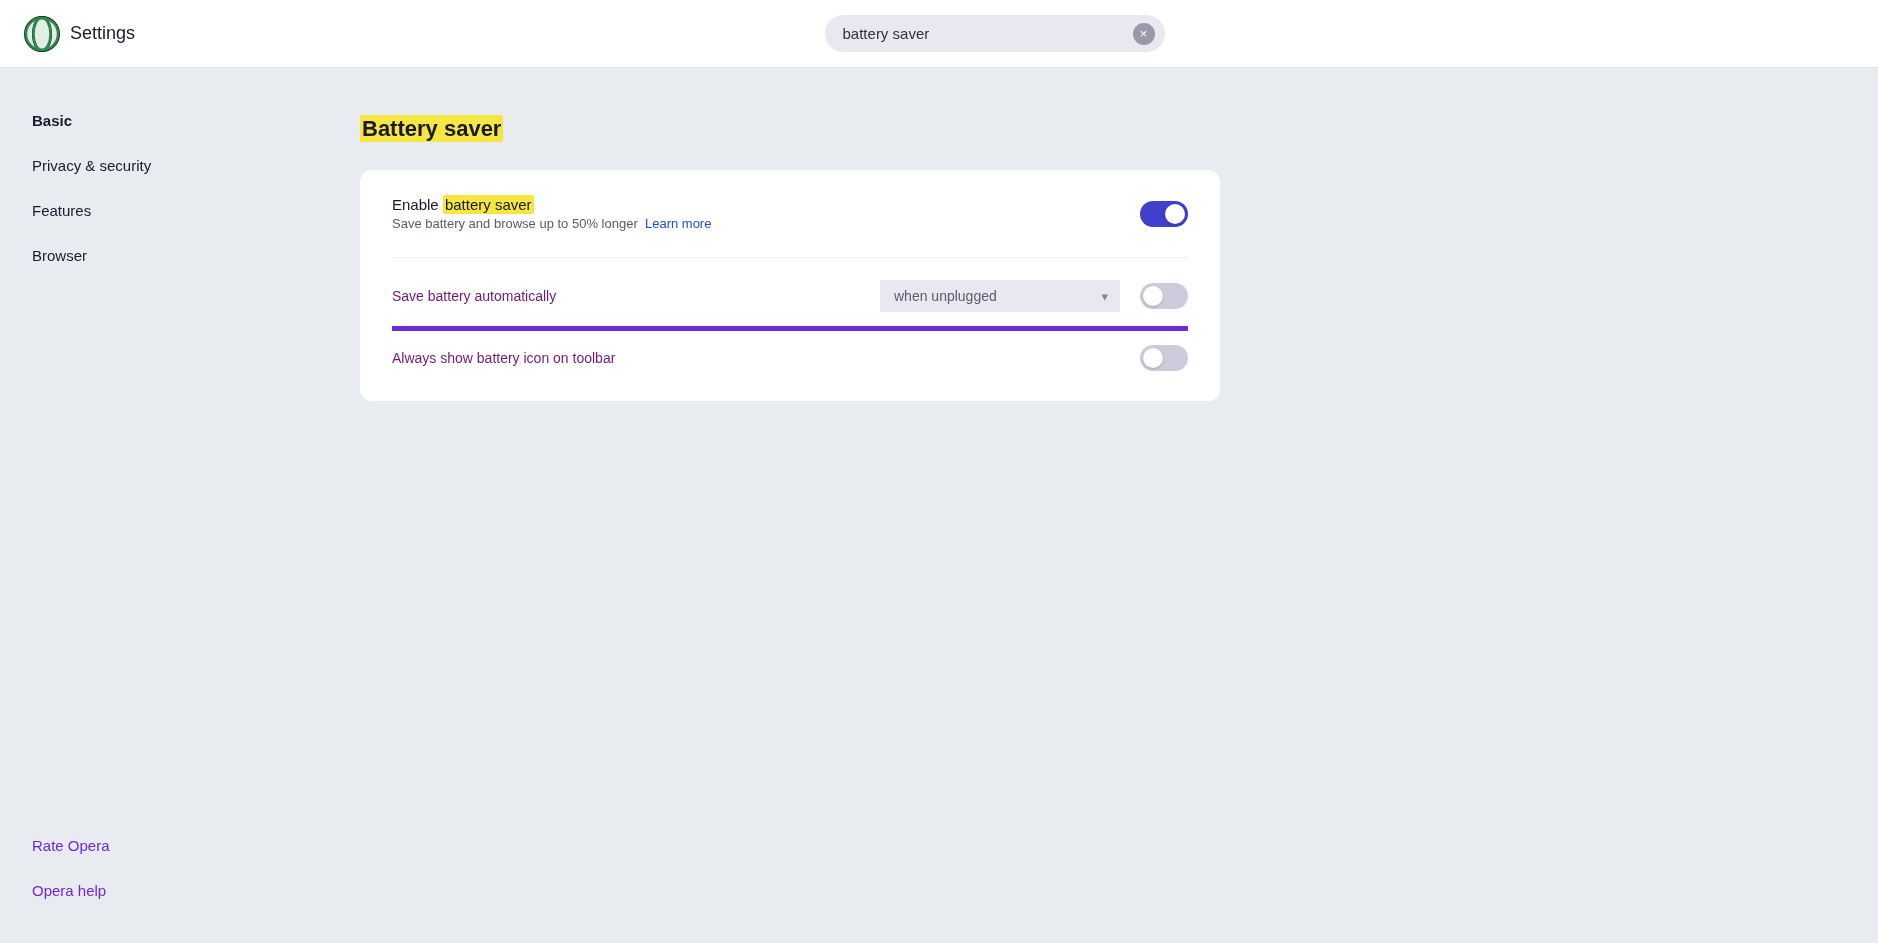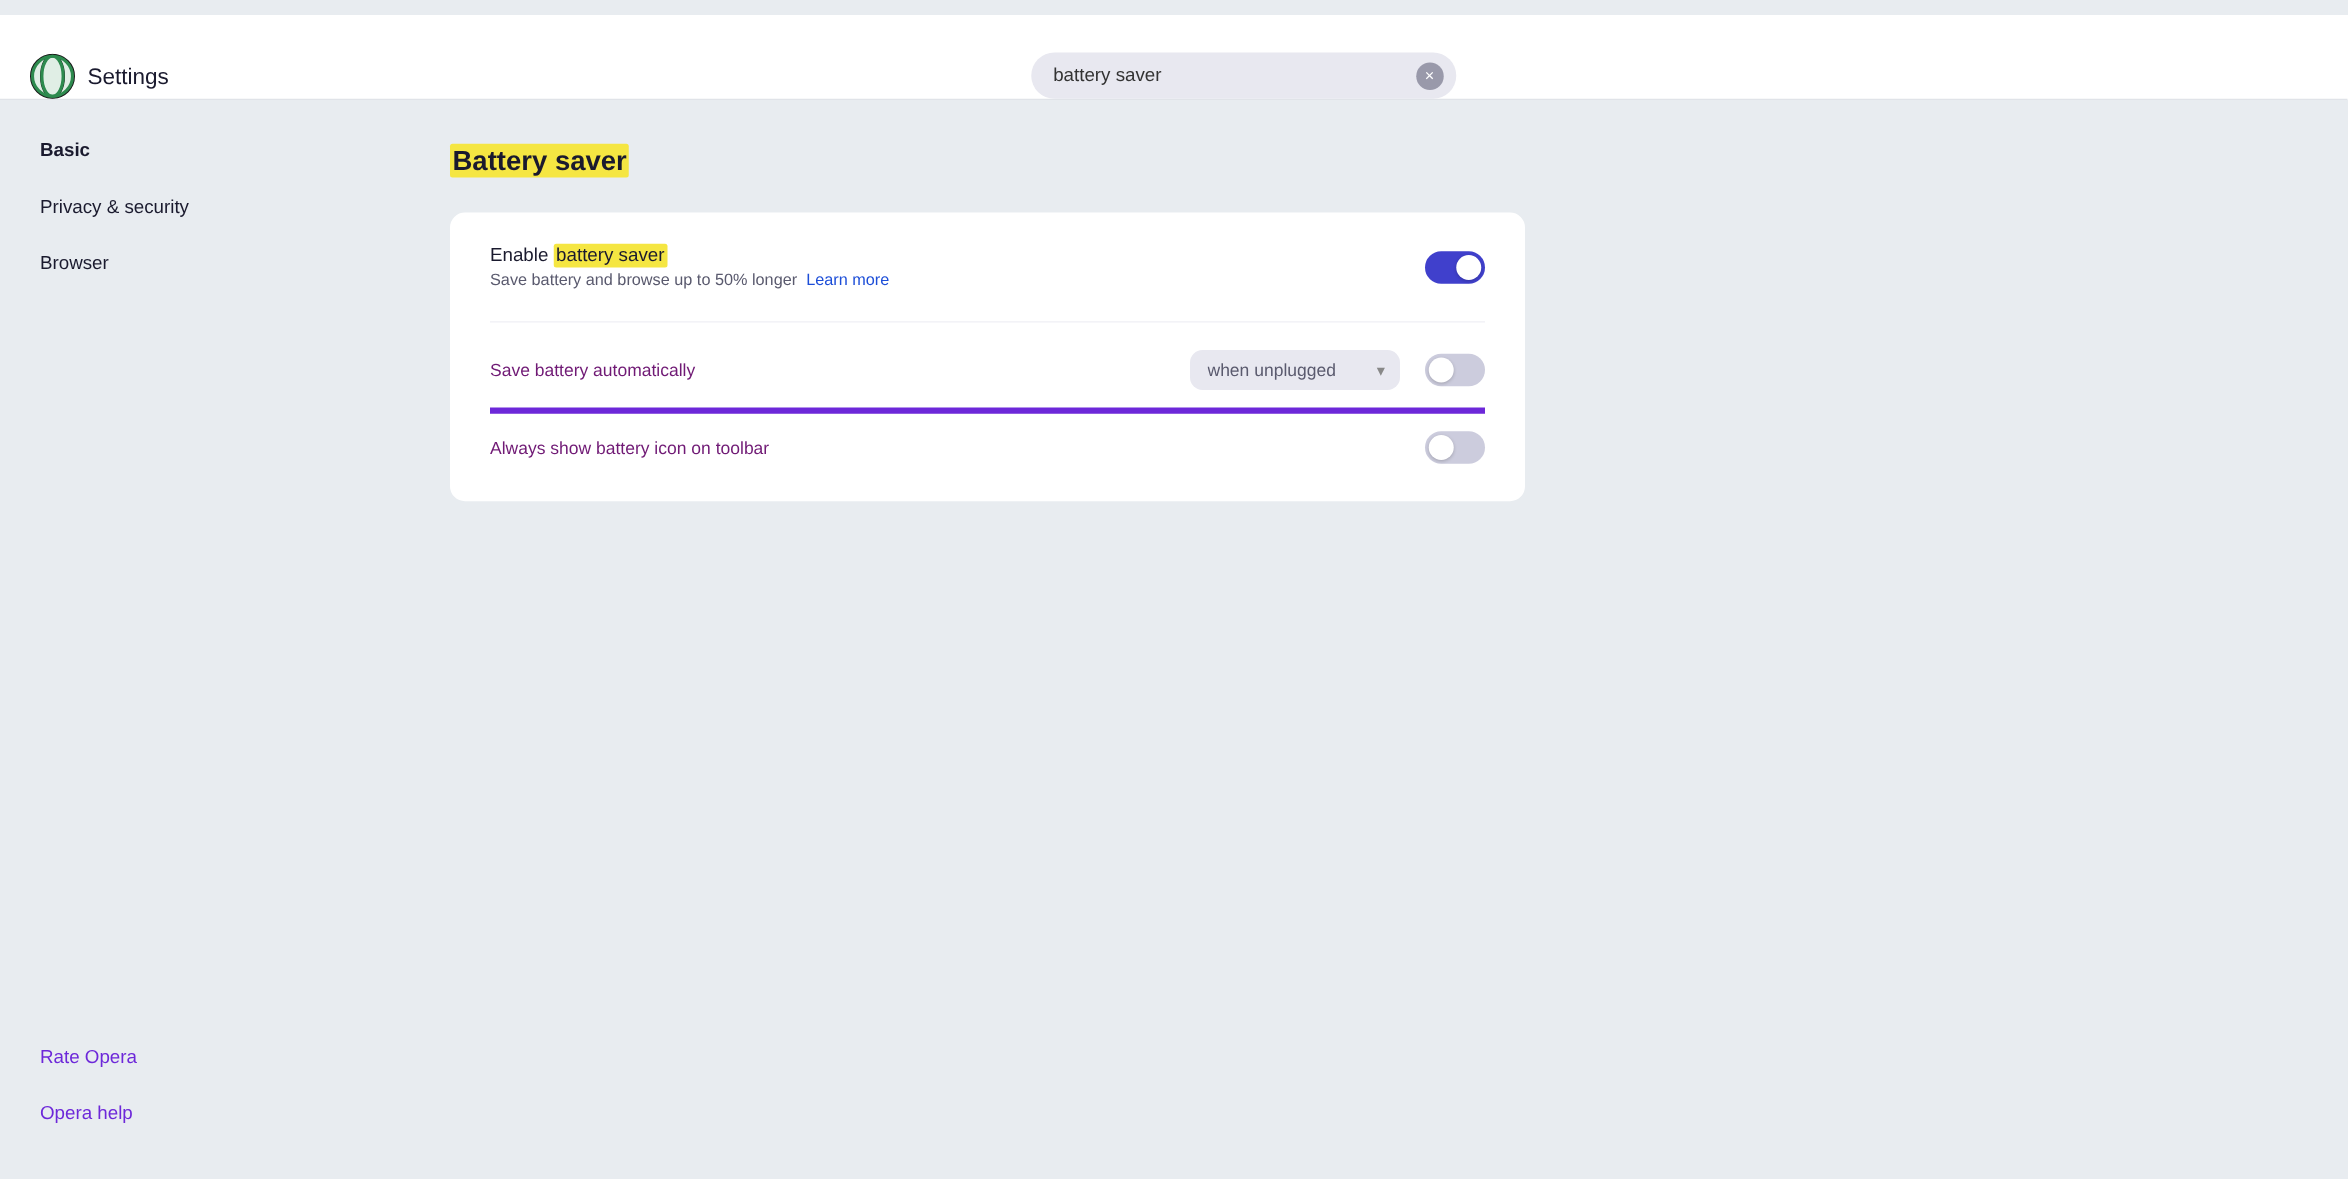--- a/index.html
+++ b/index.html
@@ -7,27 +7,27 @@
       font-family: -apple-system, BlinkMacSystemFont, 'Segoe UI', sans-serif;
       background: #e8ecf0;
       width: 1878px;
       height: 943px;
       overflow: hidden;
     }
 
     
     .header {
       display: flex;
-      align-items: flex-end;
+      align-items: center;
       background: #ffffff;
       height: 68px;
       padding: 0 24px;
       border-bottom: 1px solid #e0e3e8;
       position: fixed;
-      top: 12px; left: 0; right: 0;
+      top: 0; left: 0; right: 0;
       z-index: 100;
     }
 
     .logo-area {
       display: flex;
       align-items: center;
       gap: 10px;
     }
 
     .opera-logo {
@@ -249,29 +249,29 @@
     .sub-setting-controls {
       display: flex;
       align-items: center;
       gap: 20px;
     }
 
     
     .dropdown-select {
       background: #e8e8f0;
       border: none;
-      border-radius: 10px;
+      border-radius: 0;
       padding: 8px 36px 8px 14px;
       font-size: 14px;
       color: #5a5a6e;
       appearance: none;
       -webkit-appearance: none;
       cursor: pointer;
       outline: none;
-      width: 168px;
+      width: 240px;
       position: relative;
     }
 
     .dropdown-wrapper {
       position: relative;
       display: inline-block;
     }
 
     .dropdown-wrapper::after {
       content: '▾';
@@ -310,20 +310,21 @@
       <span>×</span>
     </button>
   </div>
 </div>
 
 <div class="layout">
 
   <nav class="sidebar">
     <div class="sidebar-item active">Basic</div>
     <div class="sidebar-item">Privacy &amp; security</div>
+    <div class="sidebar-item">Features</div>
     <div class="sidebar-item">Browser</div>
 
     <div class="sidebar-spacer"></div>
 
     <div class="sidebar-item link">Rate Opera</div>
     <div class="sidebar-item link">Opera help</div>
   </nav>
 
   <main class="main-content">
 

